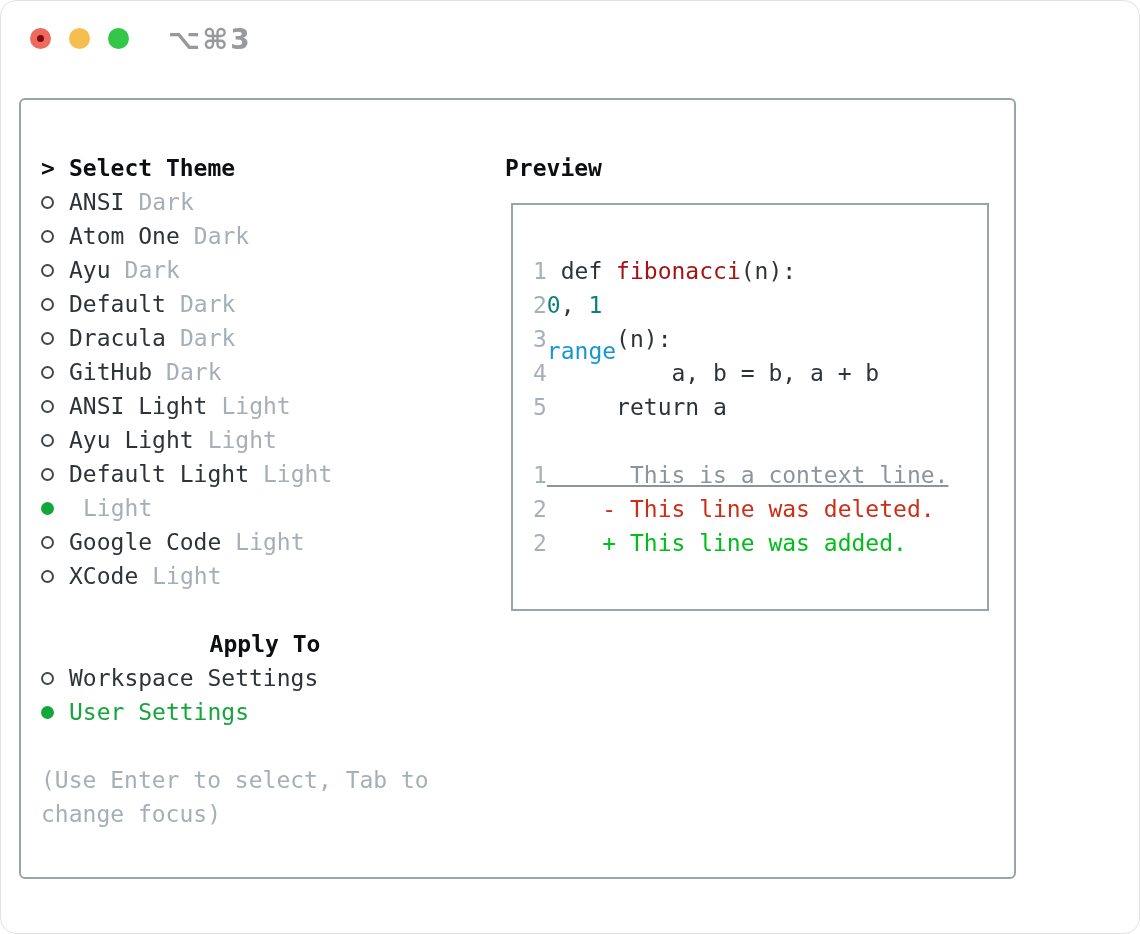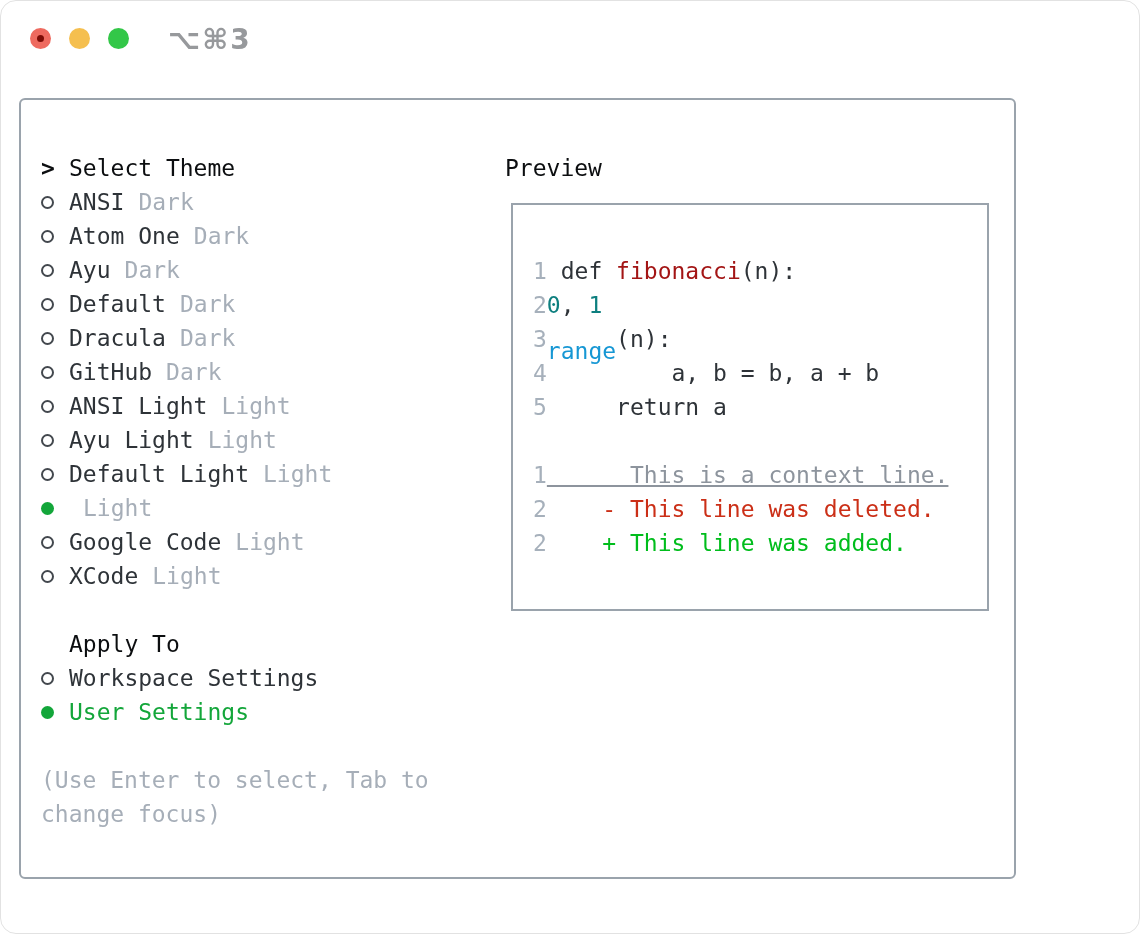--- a/index.html
+++ b/index.html
@@ -51,38 +51,38 @@
   
   .panel{
     position:absolute;left:18px;top:97px;width:997px;height:781px;
     border:2px solid var(--panel-border);border-radius:6px;box-sizing:border-box;
     background:#fff;
   }
   .left-col{position:absolute;left:20px;top:51px;font-size:23px;}
   .row{height:34px;display:flex;align-items:center;white-space:pre;}
   .prefix{display:inline-flex;width:28px;flex:0 0 28px;align-items:center;}
   .caret{font-weight:bold;color:var(--heading);}
-  .hdr{font-weight:normal;color:var(--heading);}
+  .hdr{font-weight:bold;color:var(--heading);}
   .name{color:var(--text);}
   .name.selected{color:var(--green);}
   .variant{color:var(--muted);margin-left:14px;}
   .dot{
     width:13px;height:13px;border-radius:50%;box-sizing:border-box;
     border:2px solid var(--circle);display:inline-block;
   }
   .dot-filled{border:none;background:var(--green);}
-  .gap{margin-top:34px;}
+  .gap{margin-top:34px;justify-content:center;}
   .hint{
     margin:34px 0 0 0;width:420px;color:var(--muted);
     font-size:23px;line-height:34px;white-space:normal;
   }
   
   .preview-header{
     position:absolute;left:484px;top:51px;height:34px;display:flex;align-items:center;
-    font-size:23px;font-weight:normal;color:var(--heading);
+    font-size:23px;font-weight:bold;color:var(--heading);
   }
   .preview-box{
     position:absolute;left:490px;top:103px;width:478px;height:408px;
     border:2px solid var(--panel-border);box-sizing:border-box;background:#fff;
   }
   .code{
     position:absolute;left:20px;top:49px;font-size:23px;
   }
   .code-line{height:34px;display:flex;align-items:center;white-space:pre;color:var(--text);}
   .ln{color:var(--ln);}

